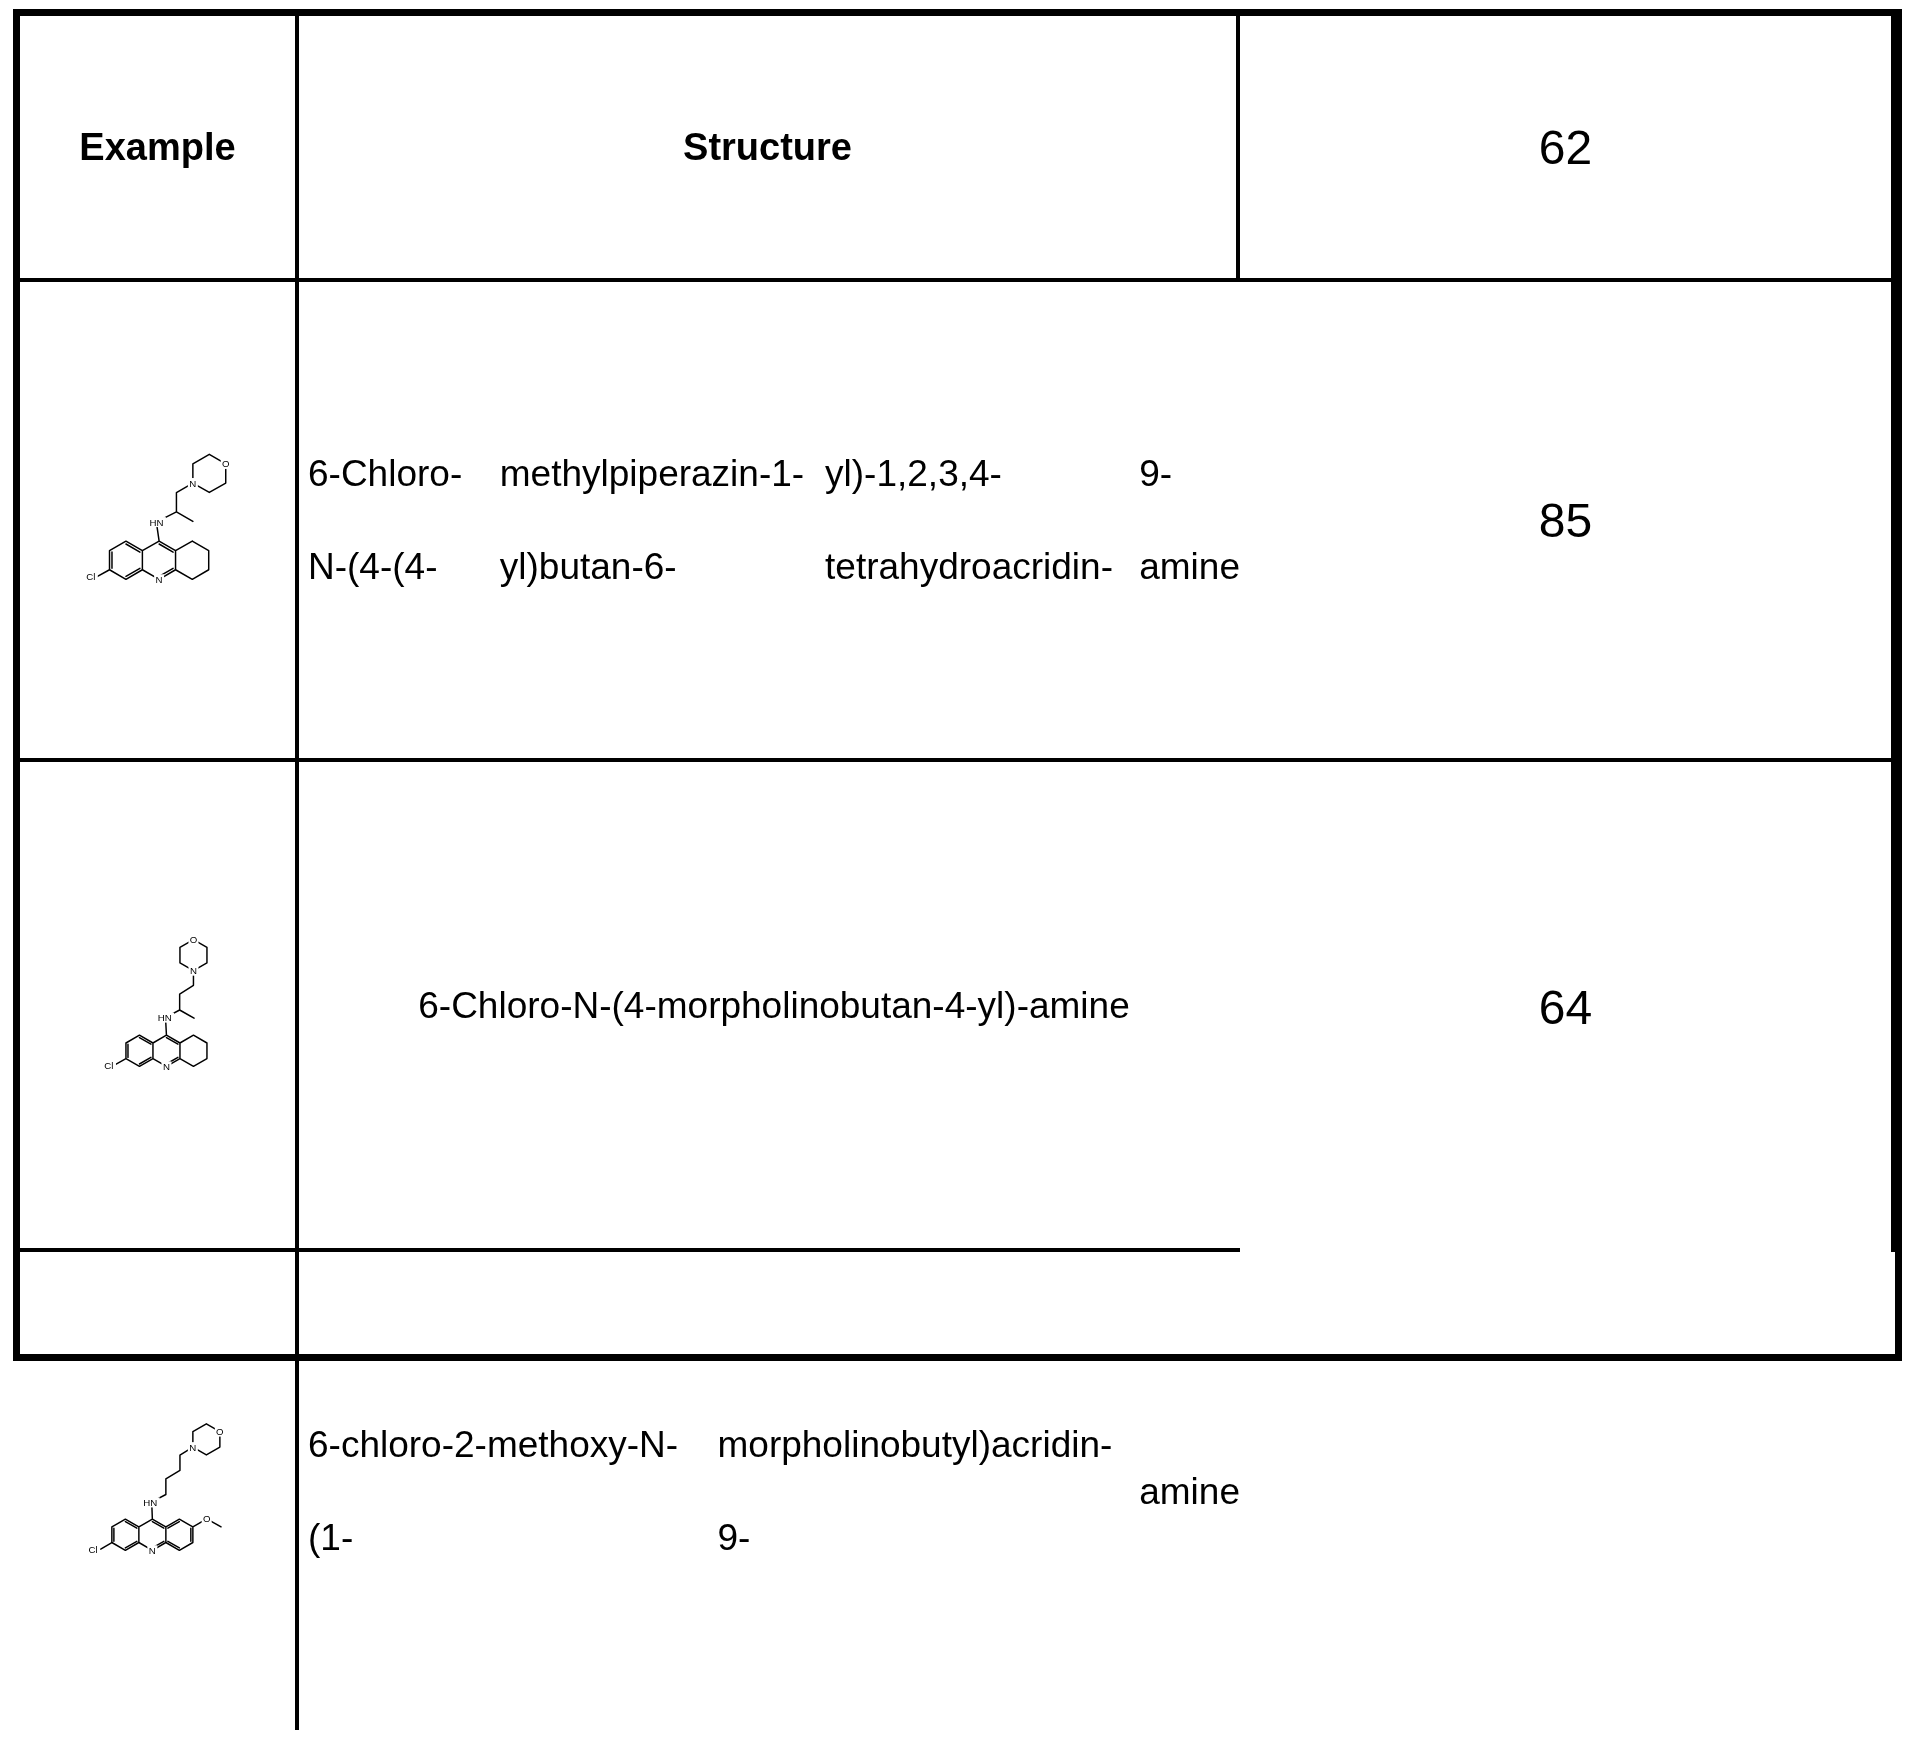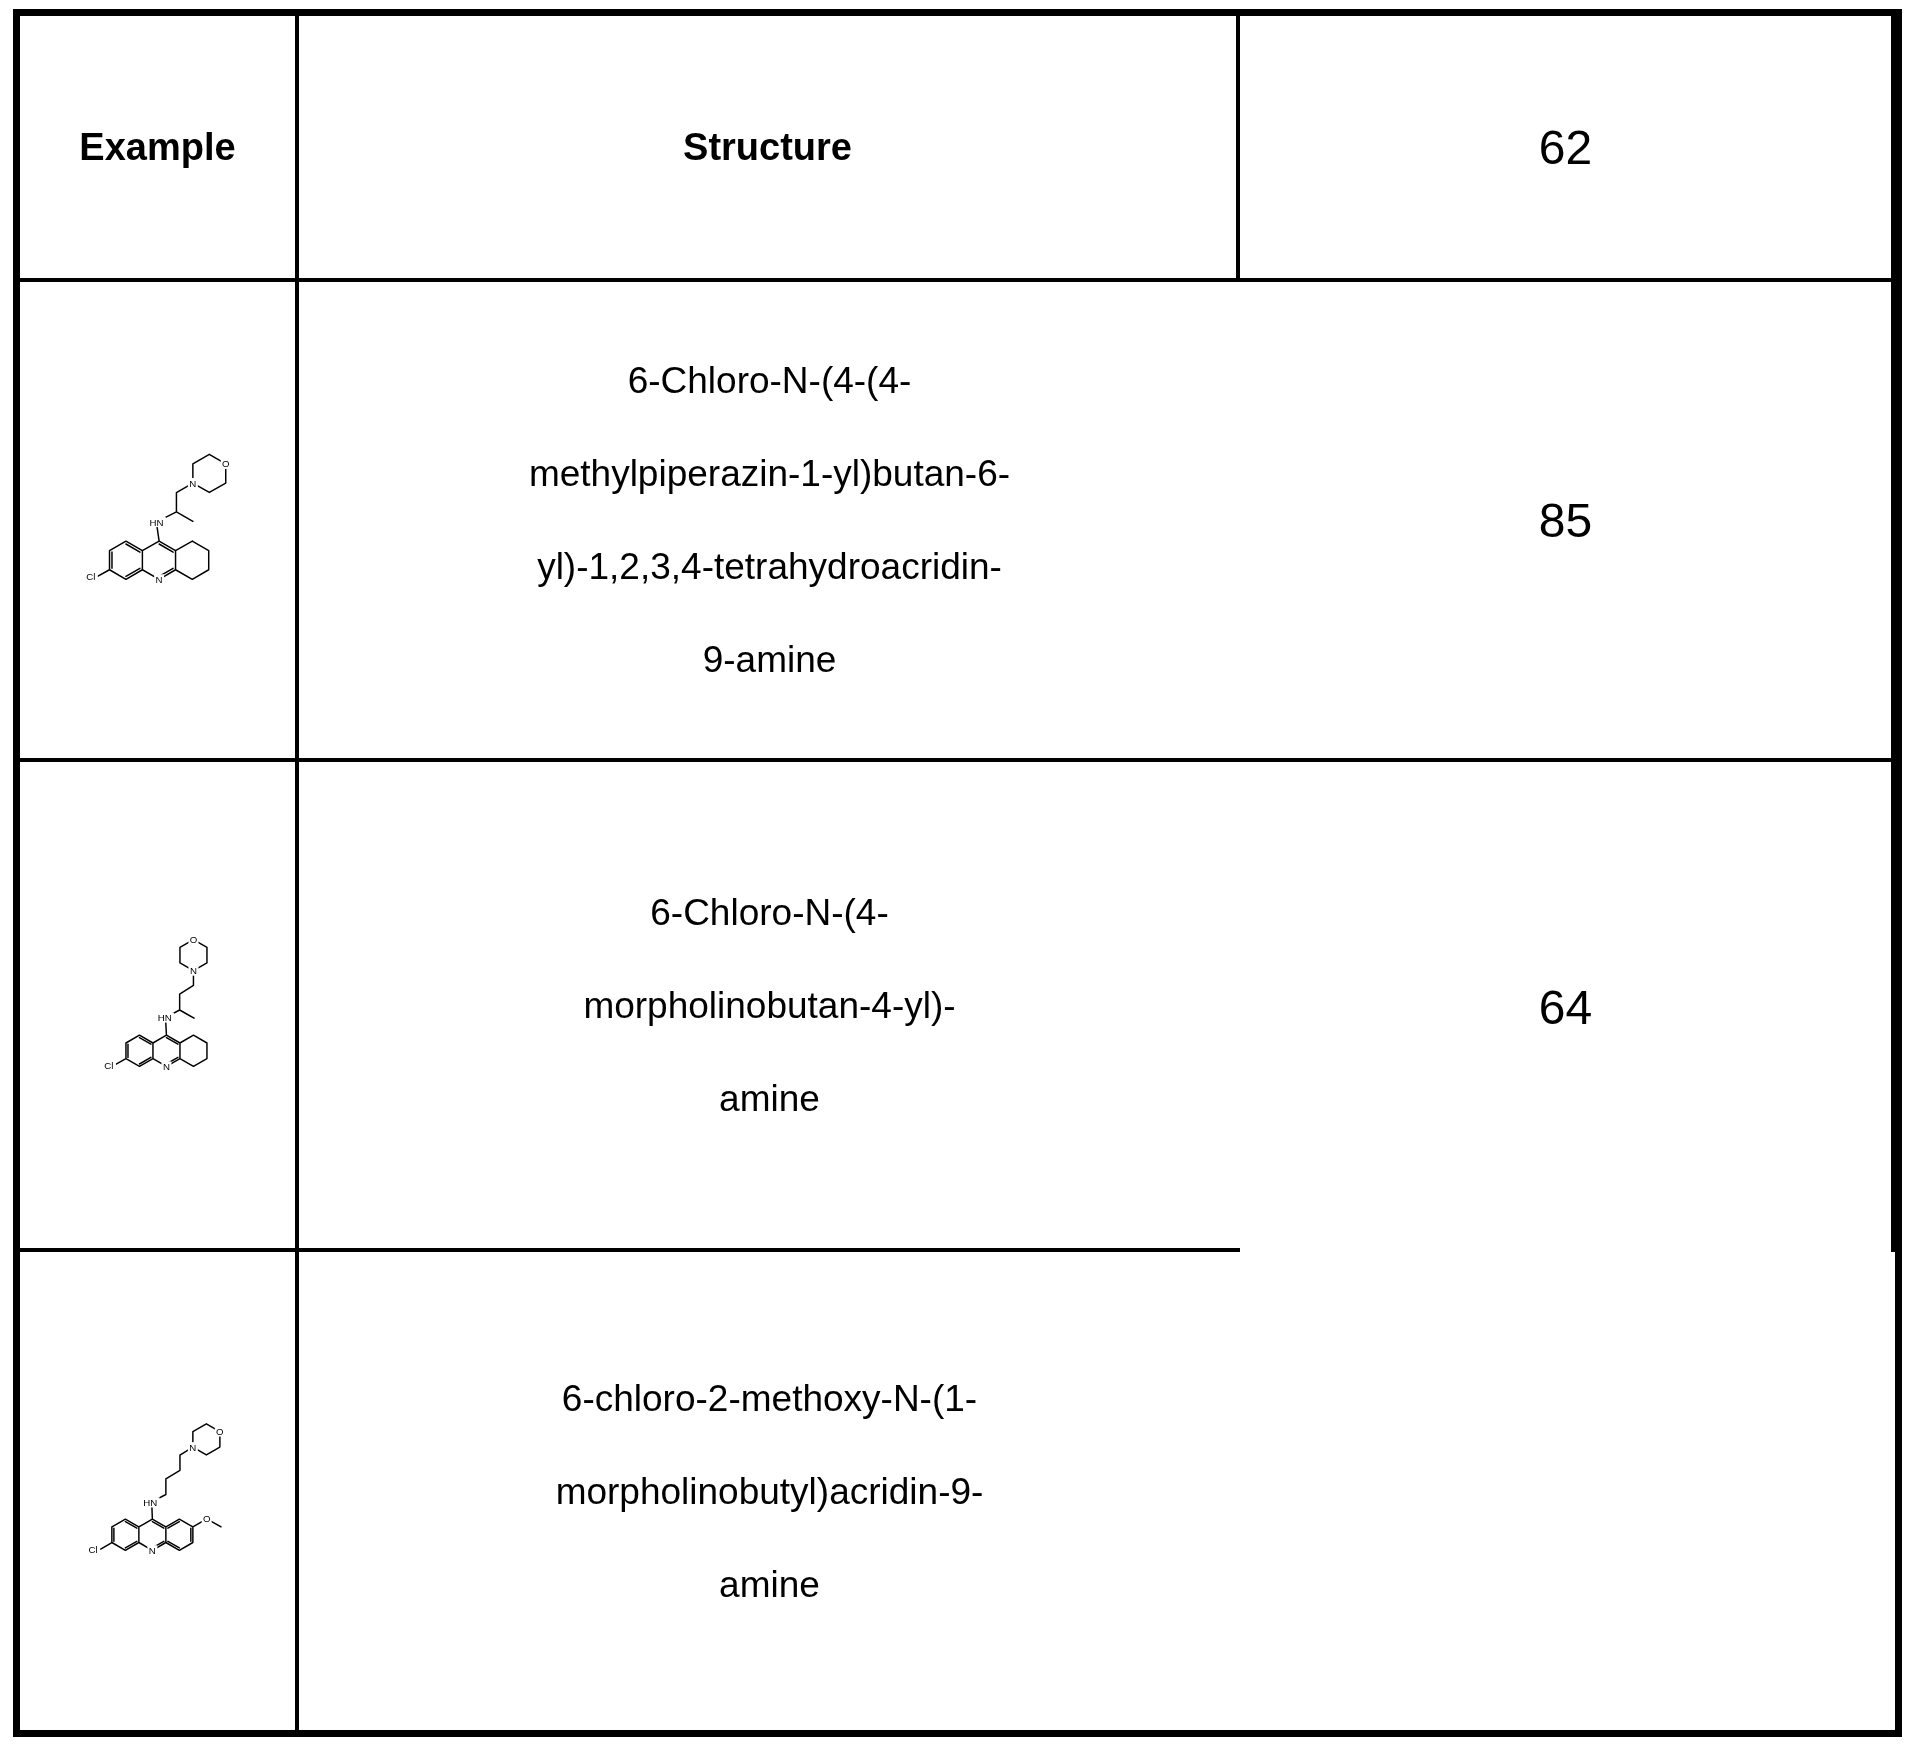--- a/index.html
+++ b/index.html
@@ -1,29 +1,29 @@
 <!DOCTYPE html>
 <html><head>
 <meta charset="utf-8">
 <style>
   html,body{margin:0;padding:0;background:#ffffff;}
   body{width:1917px;height:1749px;position:relative;font-family:"Liberation Sans",sans-serif;color:#000;}
   .table{
-    position:absolute;left:13px;top:9px;width:1889px;height:1728px;
+    position:absolute;left:13px;top:9px;width:1889px;height:1352px;
     border:7px solid #000;box-sizing:border-box;background:#fff;
     display:grid;
     grid-template-columns:279px 941px 655px;
     grid-template-rows:266px 480px 490px 478px;
   }
   .cell{box-sizing:border-box;display:flex;align-items:center;justify-content:center;overflow:hidden;}
   .br{border-right:4px solid #000;}
   .bb{border-bottom:4px solid #000;}
   .hdr{font-weight:bold;font-size:38px;}
   .exnum{font-size:48px;}
-  .namecell{flex-direction:column;text-align:left;font-size:37px;line-height:93px;}
+  .namecell{flex-direction:row;text-align:left;font-size:37px;line-height:93px;padding-left:9px;}
   .structcell svg{display:block;width:100%;height:100%;}
   svg .bond{stroke:#000;stroke-width:5;fill:none;stroke-linecap:round;stroke-linejoin:round;}
   svg .lblbg{fill:#ffffff;stroke:none;}
   svg text{font-family:"Liberation Sans",sans-serif;font-size:33px;fill:#000;text-anchor:middle;}
 </style>
 </head>
 <body>
 
 <div class="table">
 

